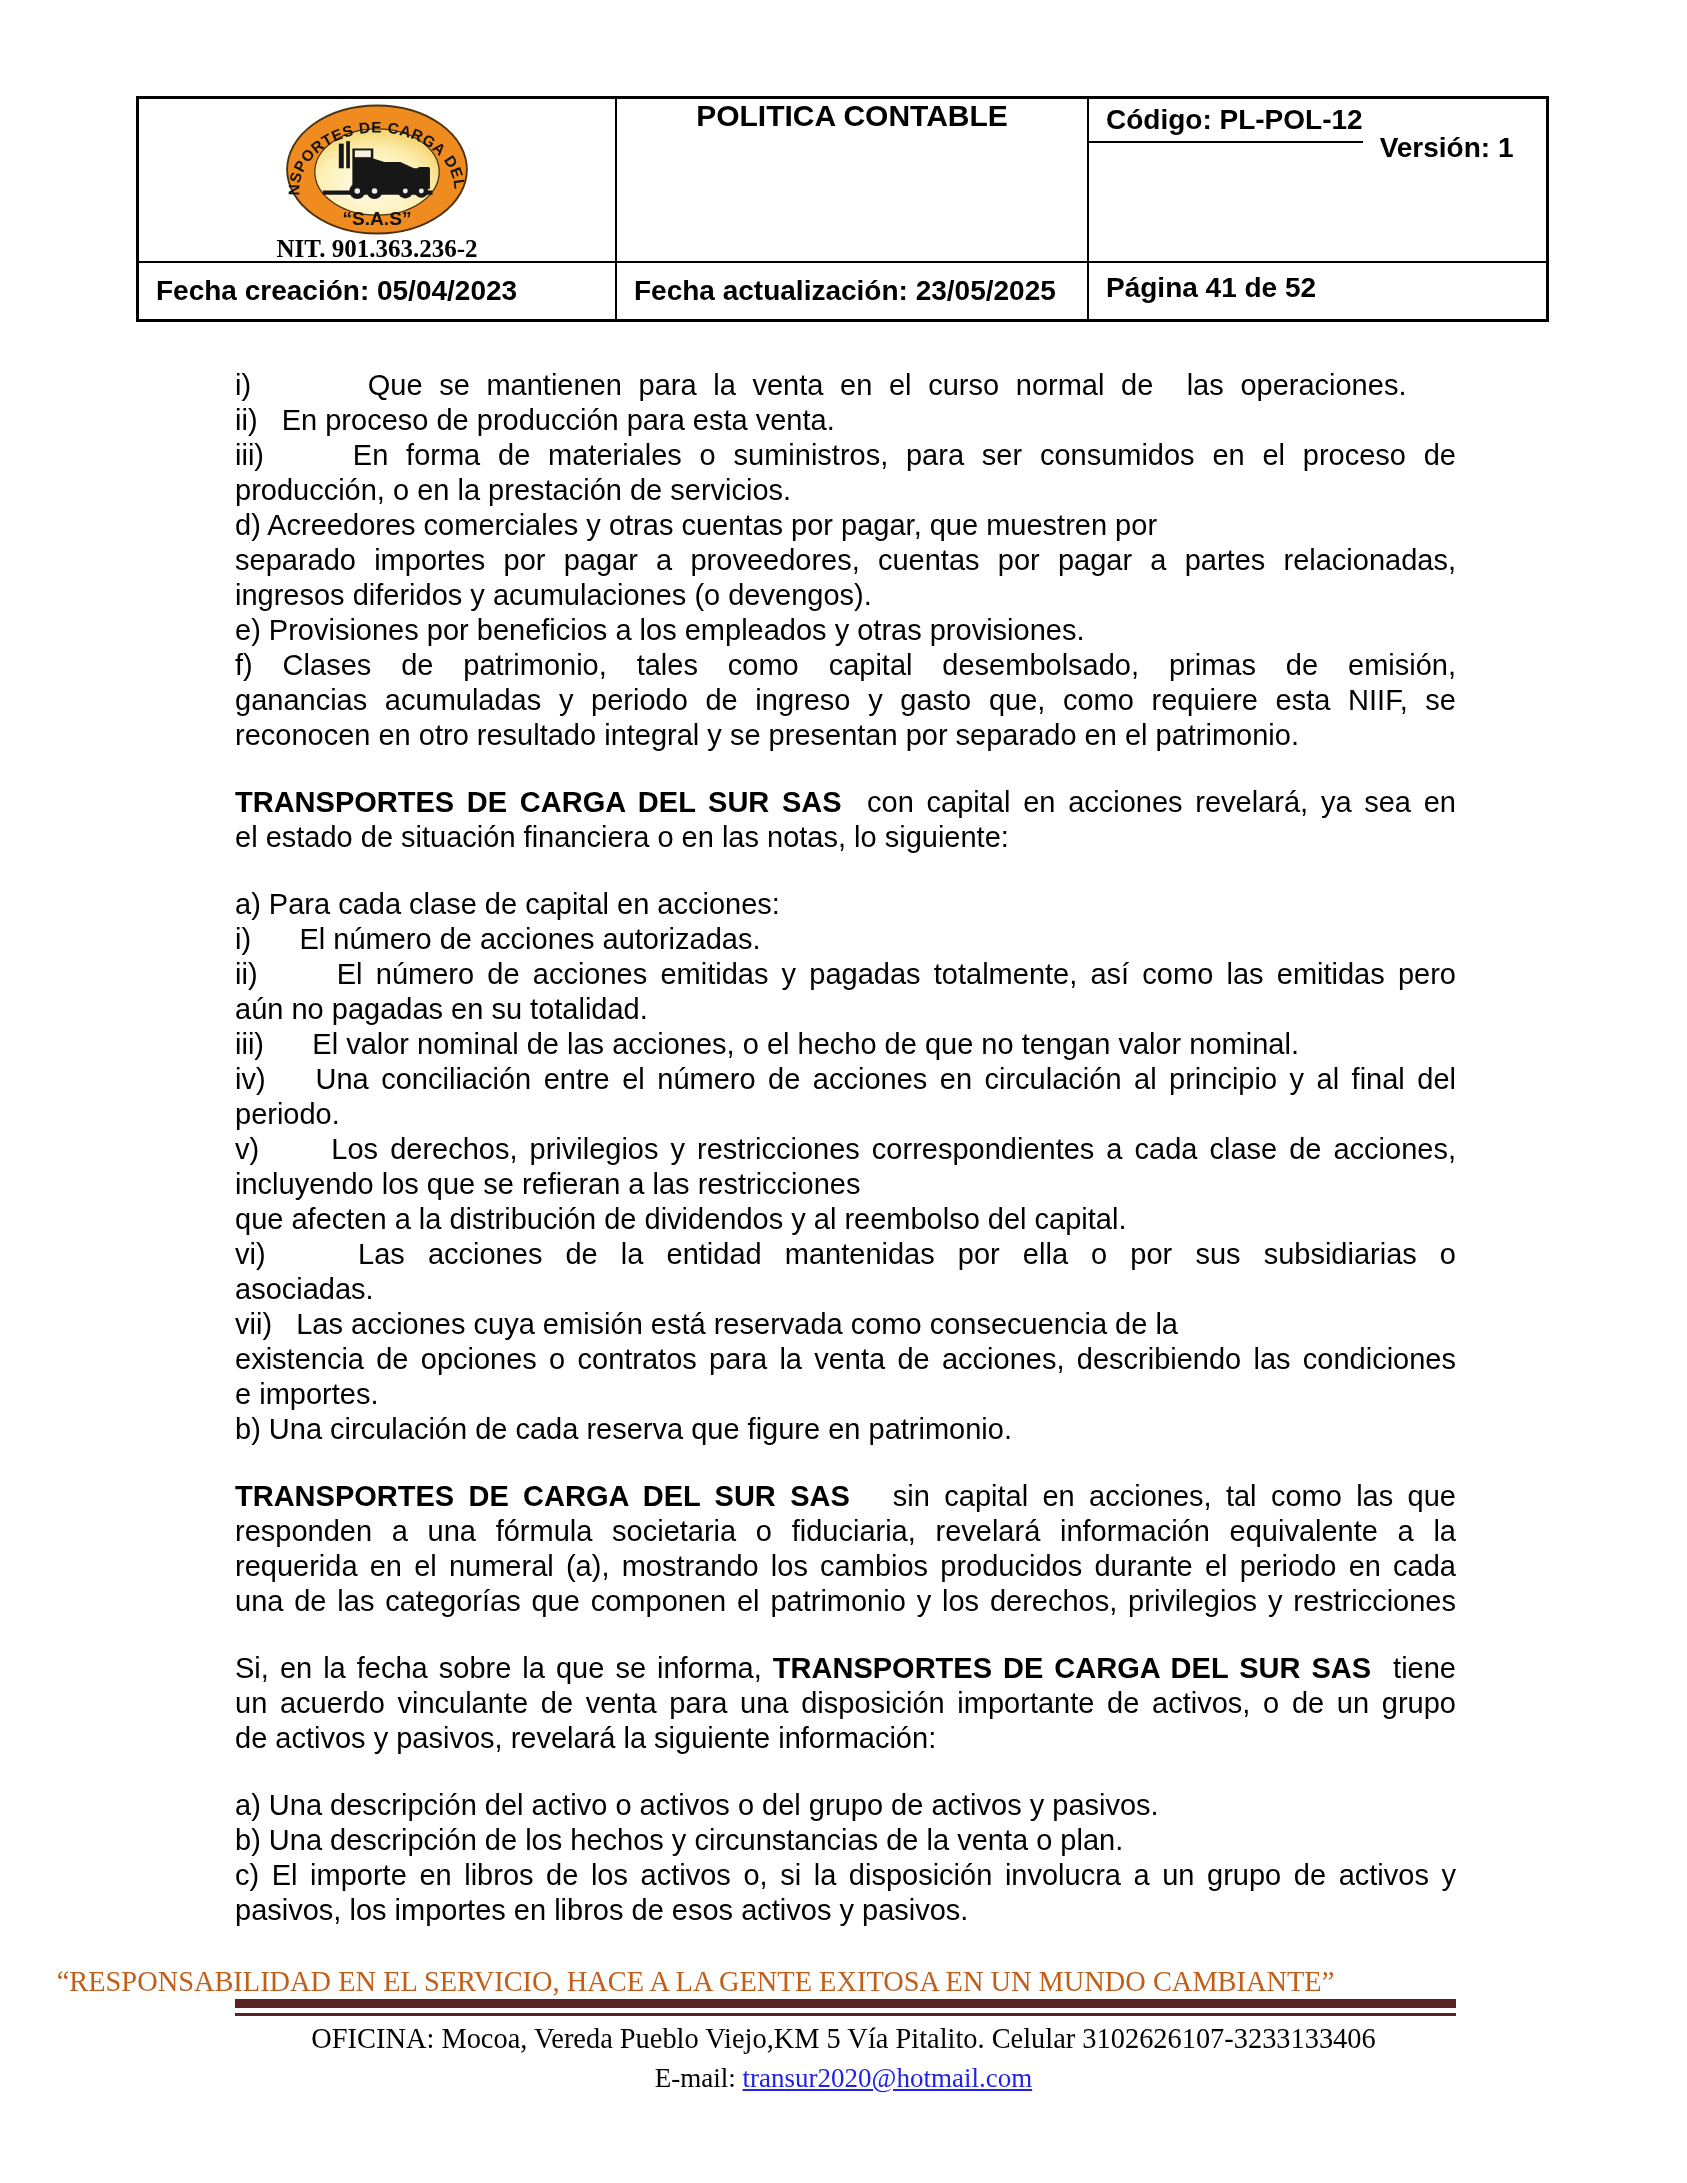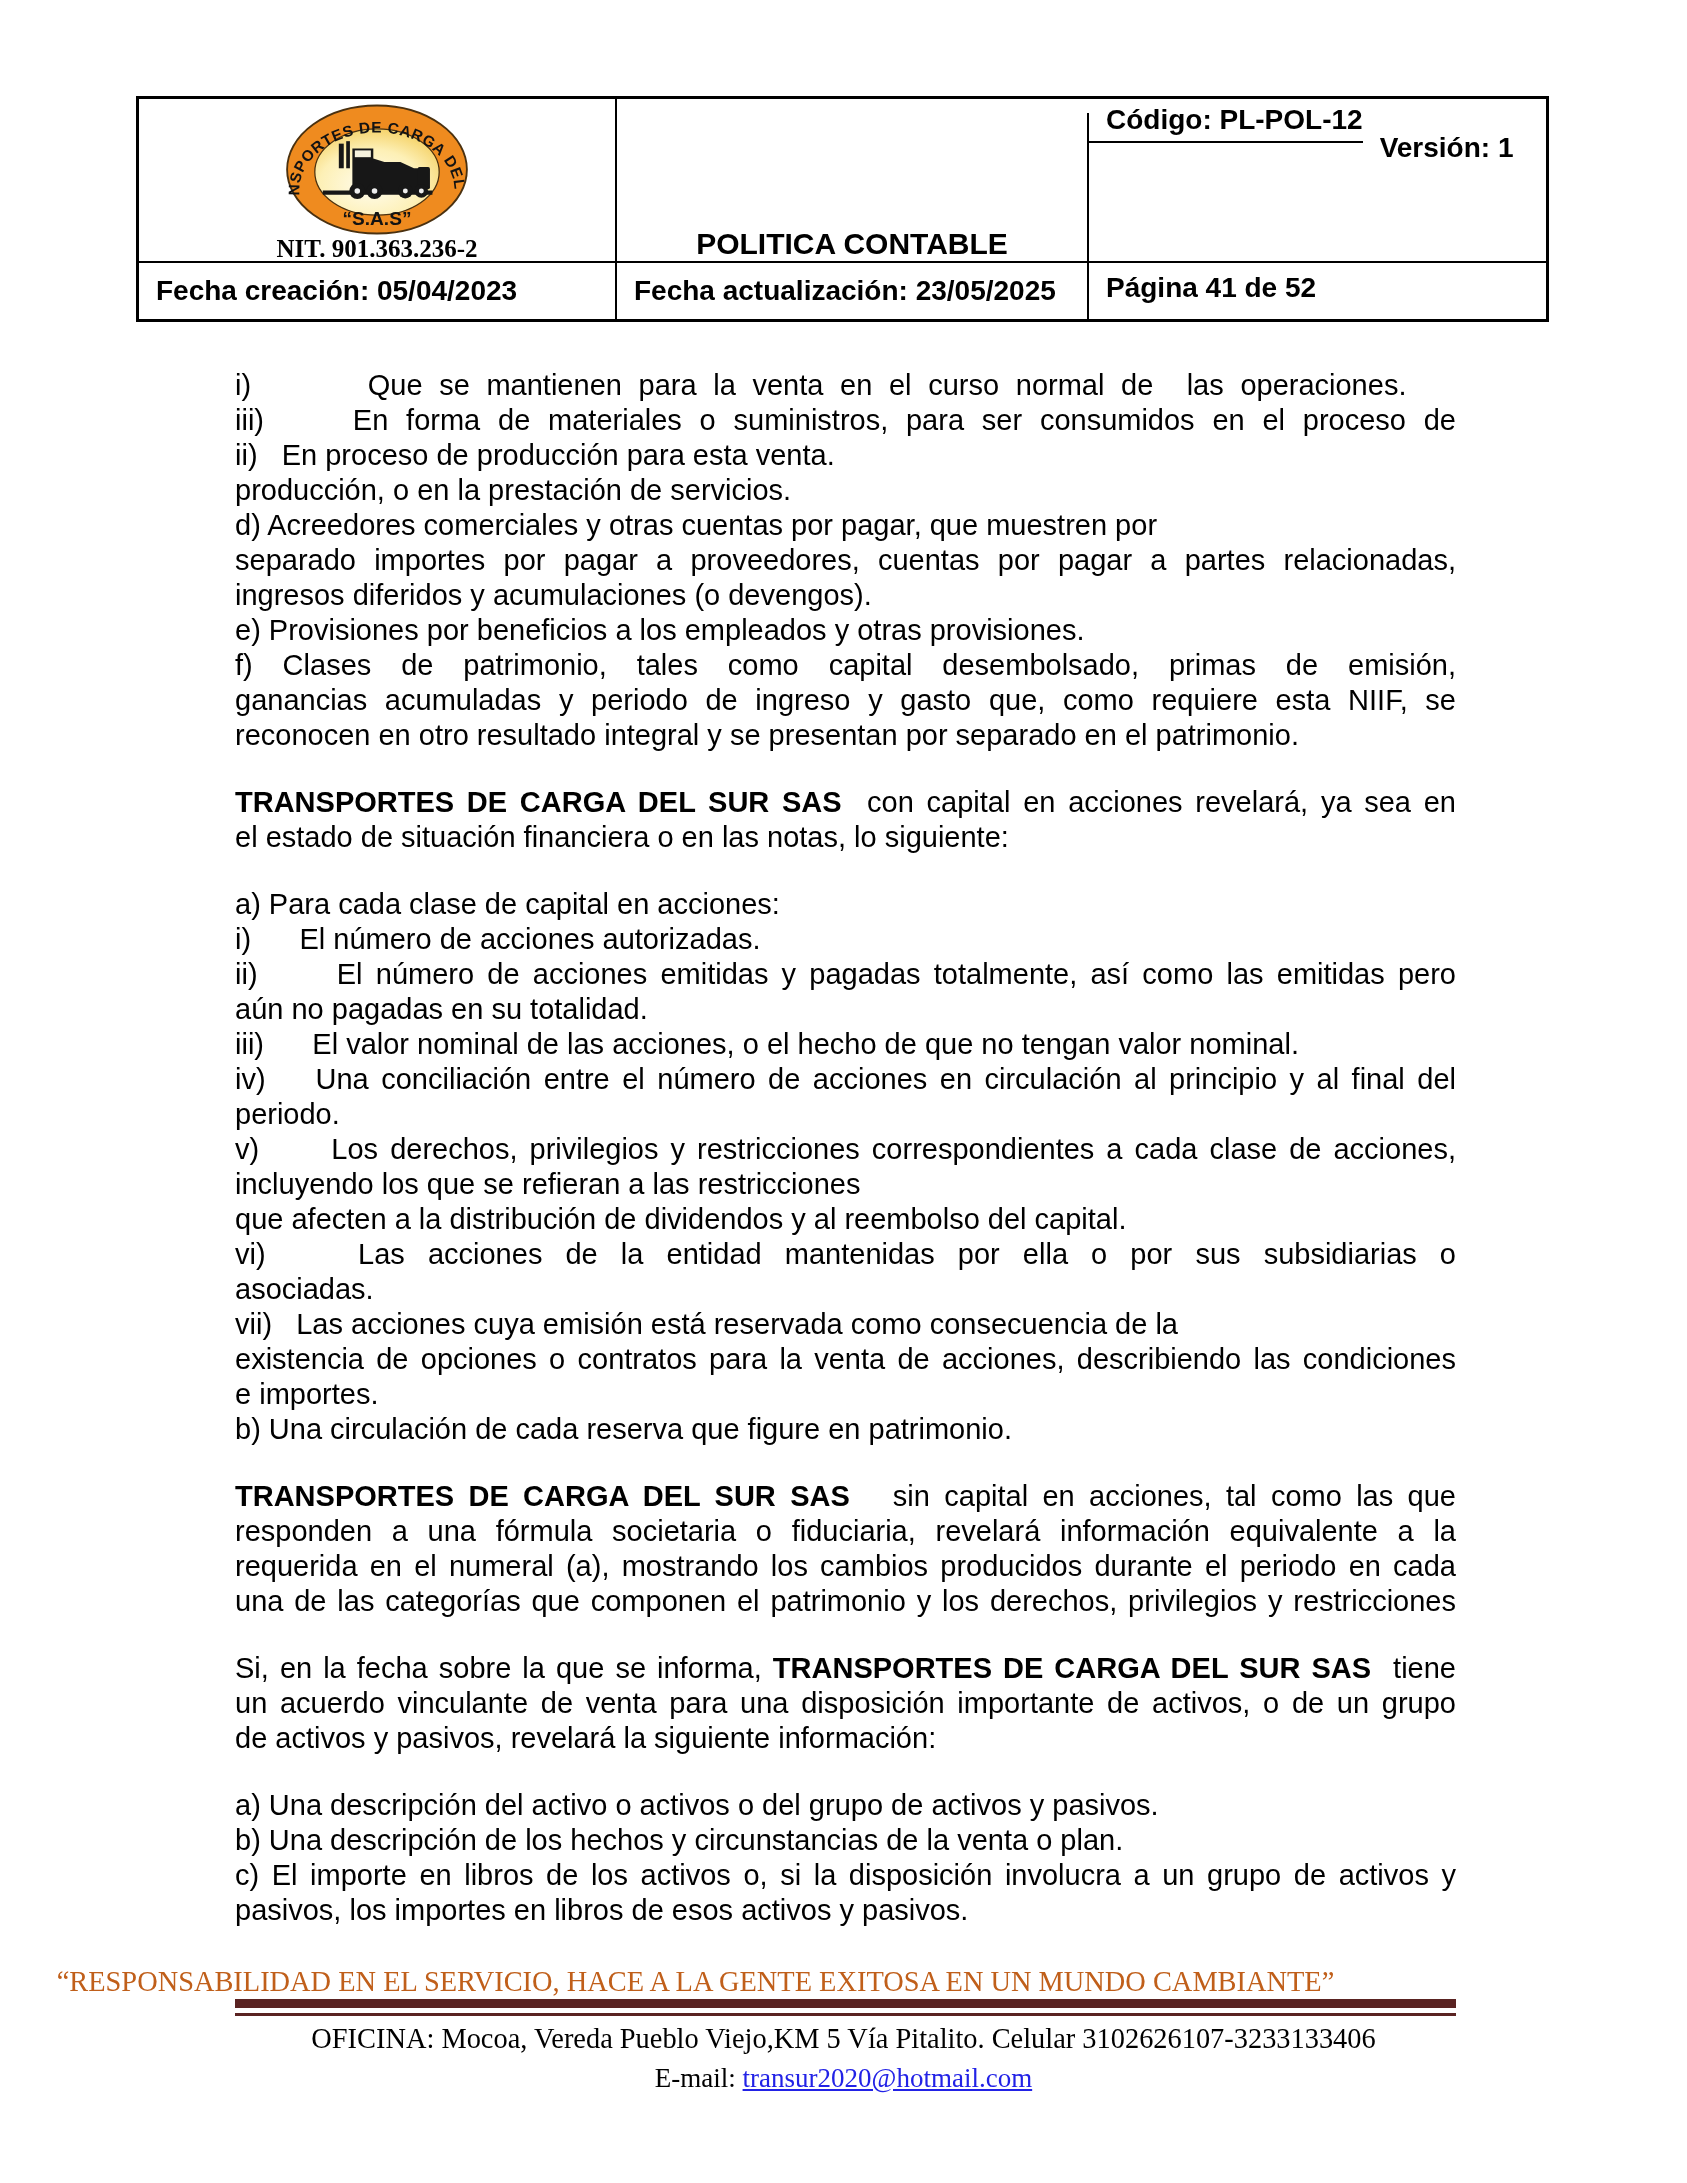--- a/index.html
+++ b/index.html
@@ -8,21 +8,21 @@
 
   
   .hdr{position:absolute;left:136px;top:96px;width:1413px;height:226px;
        border:3.3px solid #000;box-sizing:border-box;display:grid;
        grid-template-columns:478px 472px 1fr;grid-template-rows:162px 1fr;
        font-weight:bold;}
   .cell{box-sizing:border-box;}
   .logo-cell{grid-column:1;grid-row:1;border-right:2.6px solid #000;
              display:flex;flex-direction:column;align-items:center;padding-top:4px;}
   .title-cell{grid-column:2;grid-row:1;border-right:2.6px solid #000;
-              display:flex;align-items:flex-end;justify-content:center;font-size:30px;margin-top:14px;}
+              display:flex;align-items:flex-start;justify-content:center;font-size:30px;}
   .col3{grid-column:3;grid-row:1;display:flex;}
   .code-cell{height:44px;border-bottom:2.6px solid #000;display:flex;align-items:center;
              padding-left:17px;font-size:28px;}
   .version-cell{flex:1;padding:33px 0 0 17px;font-size:28px;}
   .created-cell{grid-column:1;grid-row:2;border-top:2.6px solid #000;border-right:2.6px solid #000;
                 display:flex;align-items:center;padding-left:17px;font-size:28px;}
   .updated-cell{grid-column:2;grid-row:2;border-top:2.6px solid #000;border-right:2.6px solid #000;
                 display:flex;align-items:center;padding-left:17px;font-size:28px;}
   .page-cell{grid-column:3;grid-row:2;border-top:2.6px solid #000;
              padding:9.3px 0 0 17px;font-size:28px;}
@@ -98,22 +98,22 @@
       <div class="cell version-cell">Versión: 1</div>
     </div>
 
     <div class="cell created-cell">Fecha creación: 05/04/2023</div>
     <div class="cell updated-cell">Fecha actualización: 23/05/2025</div>
     <div class="cell page-cell">Página 41 de 52</div>
   </div>
 
   <div class="doc-body" id="doc-body">
       <div class="line" style="word-spacing: 8.6px;"><span>i)&nbsp;&nbsp;&nbsp;&nbsp;&nbsp;&nbsp;&nbsp;Que se mantienen para la venta en el curso normal de&nbsp; las operaciones.</span></div>
+      <div class="line"><span>ii)&nbsp;&nbsp;&nbsp;En proceso de producción para esta venta.</span></div>
       <div class="line just"><span>iii)&nbsp;&nbsp;&nbsp;&nbsp;&nbsp;En forma de materiales o suministros, para ser consumidos en el proceso de</span></div>
-      <div class="line"><span>ii)&nbsp;&nbsp;&nbsp;En proceso de producción para esta venta.</span></div>
       <div class="line"><span>producción, o en la prestación de servicios.</span></div>
       <div class="line"><span>d) Acreedores comerciales y otras cuentas por pagar, que muestren por</span></div>
       <div class="line just"><span>separado importes por pagar a proveedores, cuentas por pagar a partes relacionadas,</span></div>
       <div class="line"><span>ingresos diferidos y acumulaciones (o devengos).</span></div>
       <div class="line"><span>e) Provisiones por beneficios a los empleados y otras provisiones.</span></div>
       <div class="line just"><span>f) Clases de patrimonio, tales como capital desembolsado, primas de emisión,</span></div>
       <div class="line just"><span>ganancias acumuladas y periodo de ingreso y gasto que, como requiere esta NIIF, se</span></div>
       <div class="line"><span>reconocen en otro resultado integral y se presentan por separado en el patrimonio.</span></div>
       <div class="line blank"></div>
       <div class="line just"><span class="b">TRANSPORTES DE CARGA DEL SUR SAS</span><span>&nbsp; con capital en acciones revelará, ya sea en</span></div>

